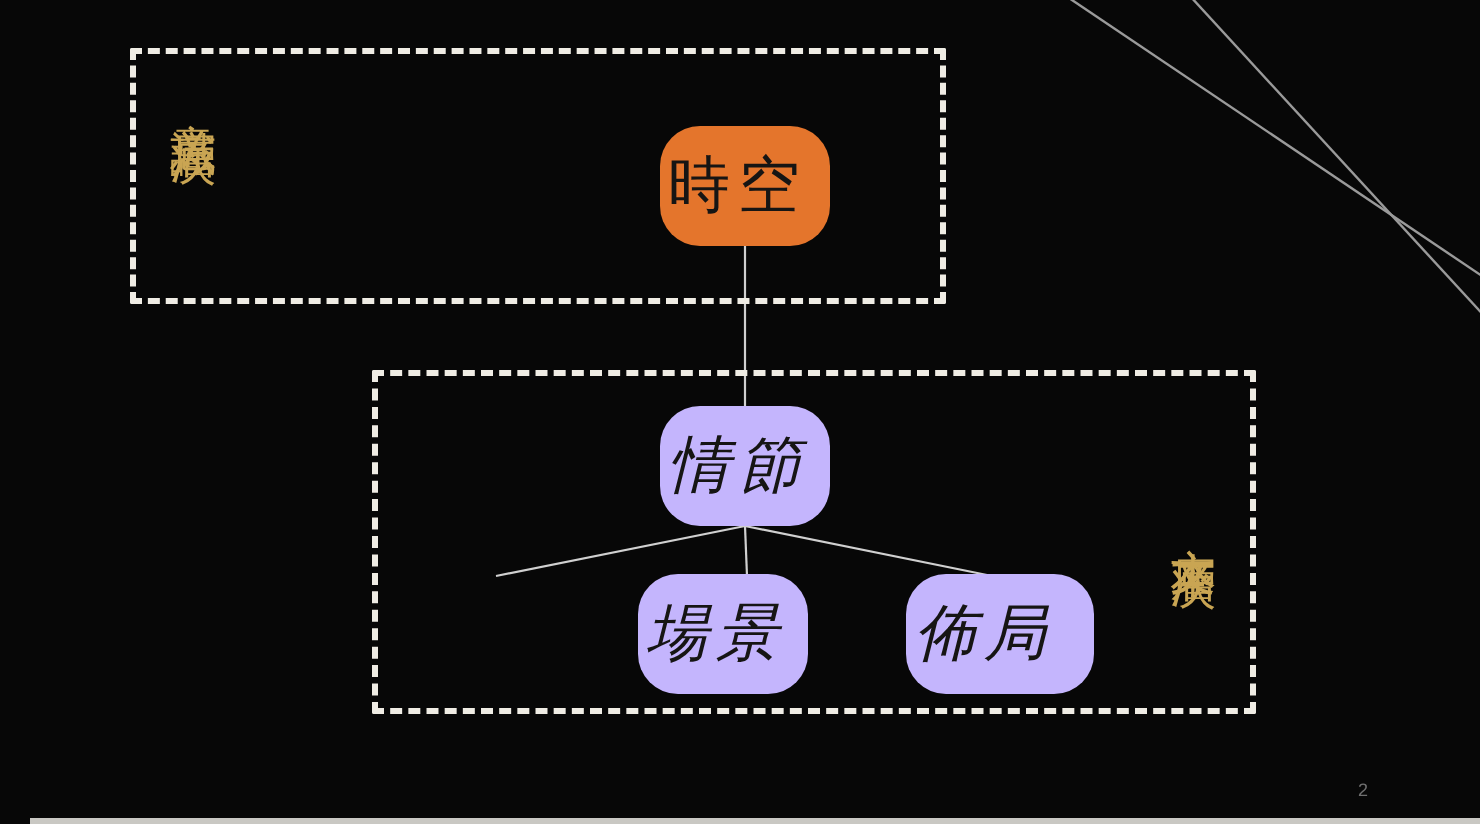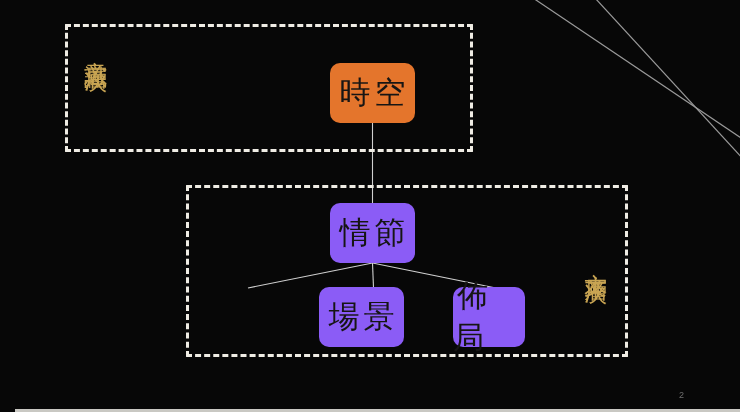--- a/index.html
+++ b/index.html
@@ -26,36 +26,36 @@
     font-size:23px;
     letter-spacing:3px;
     line-height:1.05;
     white-space:nowrap;
   }
   .vlabel-consciousness{left:84px;top:43px;}
   .vlabel-text{left:584px;top:255px;}
   .node{
     position:absolute;
     box-sizing:border-box;
-    border-radius:10px;
+    border-radius:20px;
     display:flex;
     align-items:center;
-    justify-content:center;
+    justify-content:flex-start;
     color:#161514;
     font-size:31px;
     letter-spacing:4px;
     text-indent:4px; 
   }
   .node-orange{background:#e4752c;}
-  .node-cream{background:#8b5cf6;}
+  .node-cream{background:#c4b5fd;font-style:italic;}
   .node-spacetime{left:330px;top:63px;width:85px;height:60px;}
   .node-plot{left:330px;top:203px;width:85px;height:60px;}
   .node-character{left:208px;top:287px;width:80px;height:60px;}
   .node-scene{left:319px;top:287px;width:85px;height:60px;}
-  .node-layout{left:453px;top:287px;width:72px;height:60px;}
+  .node-layout{left:453px;top:287px;width:94px;height:60px;}
   .lines{
     position:absolute;left:0;top:0;width:740px;height:412px;
     pointer-events:none;
   }
   .page-number{
     position:absolute;
     left:679px;top:390px;
     color:#6f6f6f;
     font-size:9px;
     font-family:"Liberation Sans","DejaVu Sans",sans-serif;

